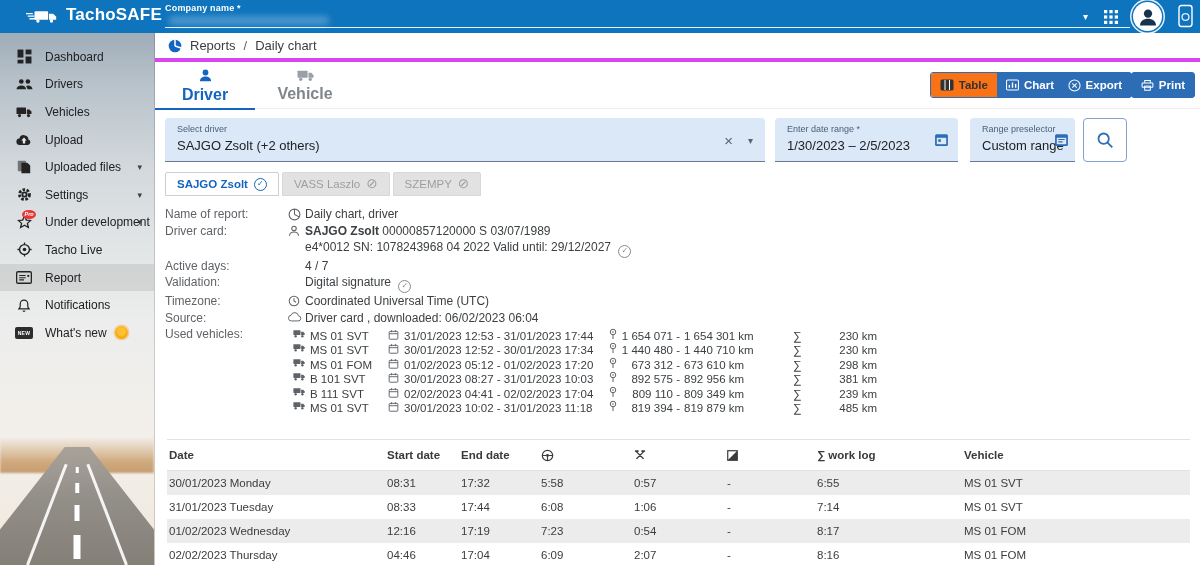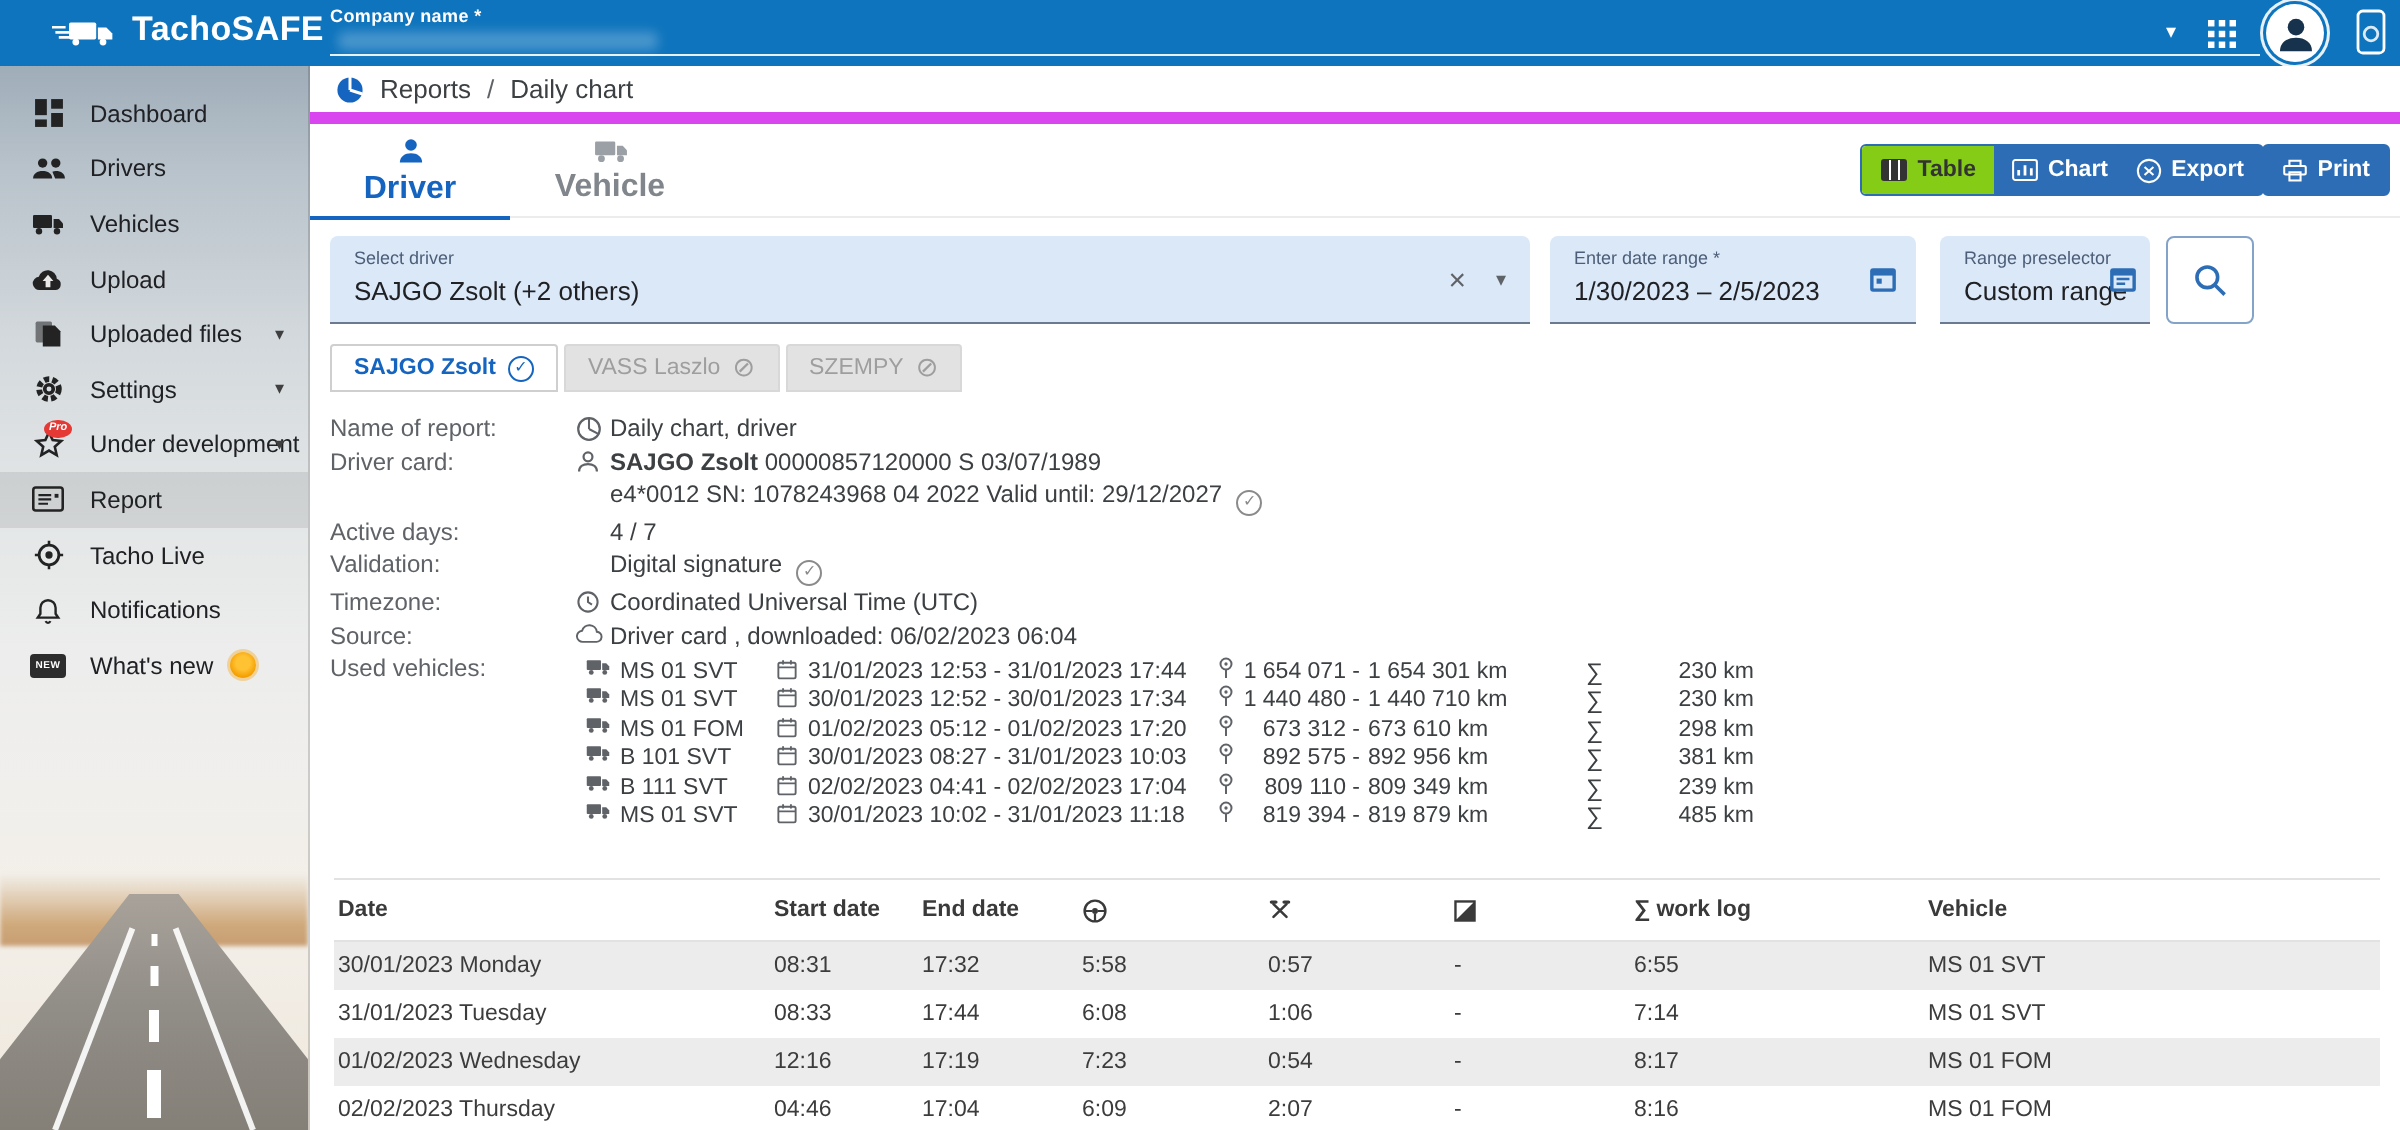--- a/index.html
+++ b/index.html
@@ -42,36 +42,36 @@
   .mitem.active{background:rgba(0,0,0,.085)}
   .micon{width:18px;display:flex;justify-content:center;color:#232323}
   .mlabel{margin-left:12px;font-size:12px;color:#202124;white-space:nowrap}
   .mchev{position:absolute;right:12px;font-size:9px;color:#3f3f3f}
   .pro-badge{position:absolute;left:22px;top:1px;background:#e53935;color:#fff;font-size:5.5px;font-weight:700;font-style:italic;padding:2px 2.5px;border-radius:50%;line-height:1}
   .new-badge{width:19px;height:12px;background:#2d2d2d;border-radius:2px;color:#fff;font-size:5px;font-weight:700;display:flex;align-items:center;justify-content:center;letter-spacing:.3px}
   .burst{margin-left:8px;width:13px;height:13px;border-radius:50%;background:radial-gradient(circle at 50% 42%,#ffc233 35%,#f59f00 70%,#ef8c00 100%);box-shadow:0 0 0 1.5px rgba(245,159,0,.35)}
 
   
   .main{position:absolute;left:155px;top:33px;width:1045px;height:532px;background:#fff}
-  .breadcrumb{height:29px;display:flex;align-items:center;gap:8px;padding-left:13px;border-bottom:6px solid #d946ef;font-size:13px;color:#3c4043}
+  .breadcrumb{height:29px;display:flex;align-items:center;gap:8px;padding-left:13px;border-bottom:4px solid #d946ef;font-size:13px;color:#3c4043}
   .bc-sep{color:#5f6368}
   .tabrow{position:relative;height:47px;border-bottom:1px solid #ececec}
   .vtab{position:absolute;top:0;height:47px;width:100px;display:flex;flex-direction:column;align-items:center;justify-content:center;gap:3px;cursor:pointer}
   .vtab .vlabel{font-size:16px;font-weight:600}
   .vtab.active{color:#1565c0}
   .vtab.active .vlabel{color:#1565c0}
   .vtab.active::after{content:"";position:absolute;left:0;bottom:-1px;width:100%;height:2.5px;background:#1565c0}
   .vtab.idle{color:#9aa0a6}
   .vtab.idle .vlabel{color:#80868b}
   .t-driver{left:0}
   .t-vehicle{left:100px}
 
   .seg{position:absolute;top:10px;right:136px;height:26px;display:flex;border:1px solid #2d6db5;border-radius:3px;overflow:hidden}
   .segbtn{display:flex;align-items:center;gap:5px;padding:0 9px;font-size:11.5px;font-weight:600;cursor:pointer}
-  .seg-table{background:#84cc16;color:#333}
+  .seg-table{background:#f97316;color:#333}
   .seg-chart{background:#2d6db5;color:#fff}
   .bluebtn{position:absolute;top:10px;height:26px;display:flex;align-items:center;gap:5px;padding:0 9px;font-size:11.5px;font-weight:600;background:#2d6db5;color:#fff;border:1px solid #2d6db5;border-radius:3px;cursor:pointer}
   .btn-export{right:68px}
   .btn-print{right:5px}
 
   .content{position:relative;height:455px}
   .filters{position:absolute;top:9px;left:10px;display:flex}
   .field{position:relative;height:44px;background:#dbe8f8;border-radius:4px 4px 0 0;border-bottom:1px solid #6b7a90;padding:6px 12px 0}
   .flabel{font-size:9px;color:#4c5e78}
   .fvalue{font-size:13px;color:#202124;margin-top:4px;white-space:nowrap}
@@ -256,40 +256,40 @@
         <span class="micon">
           <svg width="15" height="15" viewBox="0 0 14 14">
               <path d="M7 1l1.7 3.7 4 .4-3 2.7.9 3.9L7 9.6l-3.6 2.1.9-3.9-3-2.7 4-.4z" fill="none" stroke="currentColor" stroke-width="1.2"></path>
             </svg>
         </span>
         <span class="pro-badge">Pro</span>
         <span class="mlabel">Under development</span>
         <span class="mchev">▾</span>
       </div>
 
+      <div class="mitem">
+        <span class="micon">
+          <svg width="15" height="15" viewBox="0 0 14 14">
+              <circle cx="7" cy="7" r="4.6" fill="none" stroke="currentColor" stroke-width="1.3"></circle>
+              <circle cx="7" cy="7" r="1.7" fill="currentColor"></circle>
+              <path d="M7 .4v2M7 11.6v2M.4 7h2M11.6 7h2" stroke="currentColor" stroke-width="1.2"></path>
+            </svg>
+        </span>
+        <span class="mlabel">Tacho Live</span>
+      </div>
+
       <div class="mitem active">
         <span class="micon">
           <svg width="16" height="13" viewBox="0 0 15 12">
               <rect x="0.6" y="0.6" width="13.8" height="10.8" rx="1.2" fill="none" stroke="currentColor" stroke-width="1.2"></rect>
               <path d="M3 4.2h6M3 6.2h6M3 8.2h4.5" stroke="currentColor" stroke-width="1"></path>
               <rect x="10.6" y="3.6" width="1.8" height="1.8" fill="currentColor"></rect>
             </svg>
         </span>
         <span class="mlabel">Report</span>
-      </div>
-
-      <div class="mitem">
-        <span class="micon">
-          <svg width="15" height="15" viewBox="0 0 14 14">
-              <circle cx="7" cy="7" r="4.6" fill="none" stroke="currentColor" stroke-width="1.3"></circle>
-              <circle cx="7" cy="7" r="1.7" fill="currentColor"></circle>
-              <path d="M7 .4v2M7 11.6v2M.4 7h2M11.6 7h2" stroke="currentColor" stroke-width="1.2"></path>
-            </svg>
-        </span>
-        <span class="mlabel">Tacho Live</span>
       </div>
 
       <div class="mitem">
         <span class="micon">
           <svg width="14" height="15" viewBox="0 0 14 14">
               <path d="M7 1.6a3.8 3.8 0 013.8 3.8v3l1.3 1.9H1.9l1.3-1.9v-3A3.8 3.8 0 017 1.6z" fill="none" stroke="currentColor" stroke-width="1.2"></path>
               <path d="M5.8 12.1a1.3 1.3 0 002.4 0" stroke="currentColor" fill="none" stroke-width="1.1"></path>
             </svg>
         </span>
         <span class="mlabel">Notifications</span>

